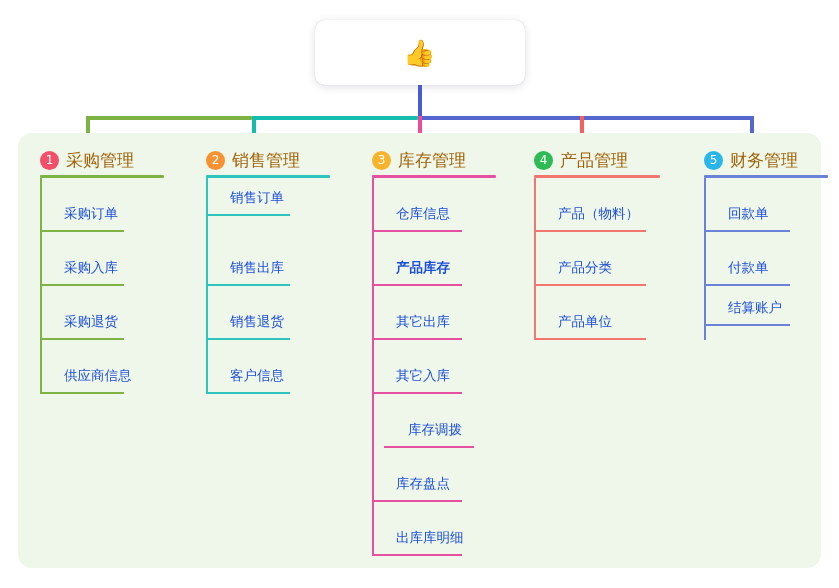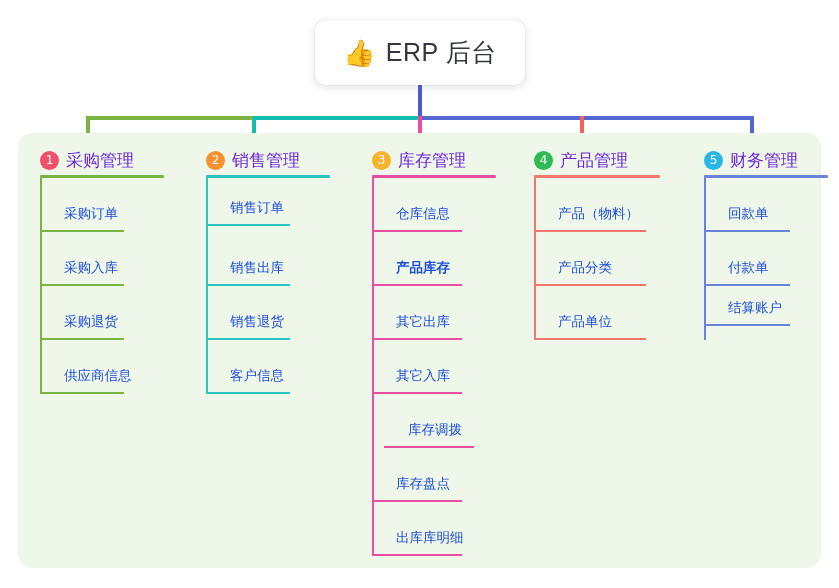--- a/index.html
+++ b/index.html
@@ -93,21 +93,21 @@
     border-radius: 50%;
     color: #ffffff;
     font-size: 12px;
     line-height: 19px;
     text-align: center;
     flex: 0 0 auto;
     font-family: "DejaVu Sans", sans-serif;
   }
   .col-title {
     font-size: 17px;
-    color: #6d28d9;
+    color: #a16207;
     white-space: nowrap;
   }
   .col-rule {
     position: absolute;
     left: 22px;
     height: 3px;
     border-radius: 1px;
   }
 
   
@@ -134,21 +134,20 @@
     height: 2px;
   }
 </style>
 </head>
 <body>
 
 <div id="canvas">
 
   <div class="root-node">
     <span class="root-emoji">👍</span>
-    <span class="root-title">ERP 后台</span>
   </div>
 
   <div id="connectors">
       <div class="trunk" style="left: 418px; top: 85px; height: 35px; background: rgb(74, 92, 205);"></div>
       <div class="bus-seg" style="left: 86px; top: 116px; width: 166px; background: rgb(124, 179, 66);"></div>
       <div class="bus-seg" style="left: 252px; top: 116px; width: 166px; background: rgb(20, 189, 173);"></div>
       <div class="bus-seg" style="left: 418px; top: 116px; width: 336px; background: rgb(85, 102, 207);"></div>
       <div class="drop" style="left: 86px; top: 116px; height: 38px; background: rgb(124, 179, 66);"></div>
       <div class="drop" style="left: 252px; top: 116px; height: 38px; background: rgb(20, 189, 173);"></div>
       <div class="drop" style="left: 418px; top: 116px; height: 38px; background: rgb(234, 77, 156);"></div>
@@ -182,21 +181,21 @@
             <div class="leaf-rule" style="width: 84px; background: rgb(124, 179, 66);"></div>
           </div>
         </div>
         <div class="column" style="left: 166px;">
           <div class="col-head" style="position: absolute; top: 12px;">
             <span class="badge" style="background: rgb(247, 146, 50);">2</span>
             <span class="col-title">销售管理</span>
           </div>
           <div class="col-rule" style="top: 42px; width: 124px; background: rgb(44, 196, 189);"></div>
           <div class="leaf-spine" style="left: 22px; top: 45px; height: 216px; background: rgb(44, 196, 189);"></div>
-          <div class="leaf" style="left: 22px; top: 39px; width: 84px; font-family: Liberation Mono, monospace;">
+          <div class="leaf" style="left: 22px; top: 29px; width: 84px; font-family: Liberation Mono, monospace;">
             <span class="leaf-label">销售订单</span>
             <div class="leaf-rule" style="width: 84px; background: rgb(44, 196, 189);"></div>
           </div>
           <div class="leaf" style="left: 22px; top: 99px; width: 84px;">
             <span class="leaf-label">销售出库</span>
             <div class="leaf-rule" style="width: 84px; background: rgb(44, 196, 189);"></div>
           </div>
           <div class="leaf" style="left: 22px; top: 153px; width: 84px;">
             <span class="leaf-label">销售退货</span>
             <div class="leaf-rule" style="width: 84px; background: rgb(44, 196, 189);"></div>

